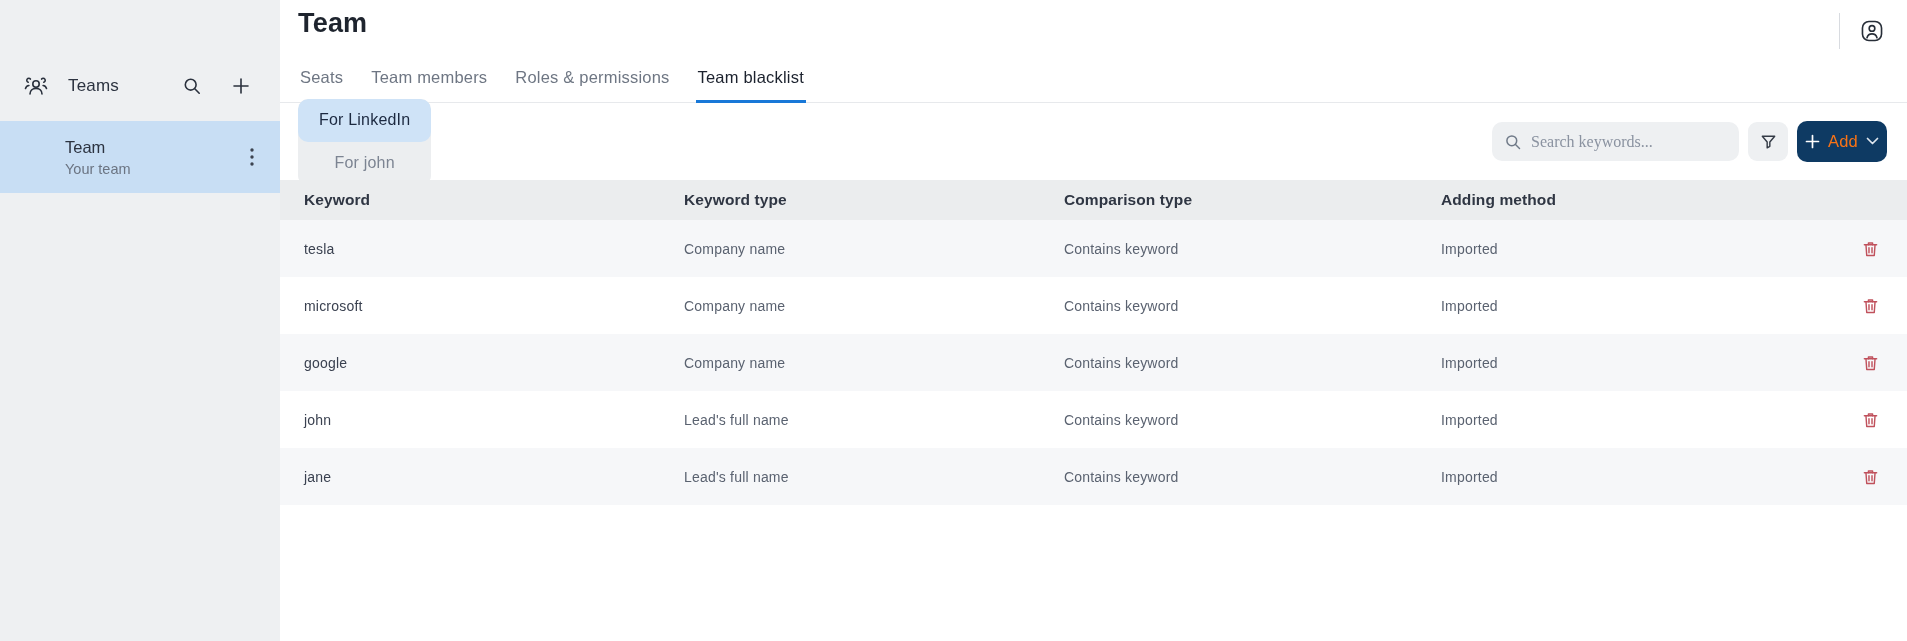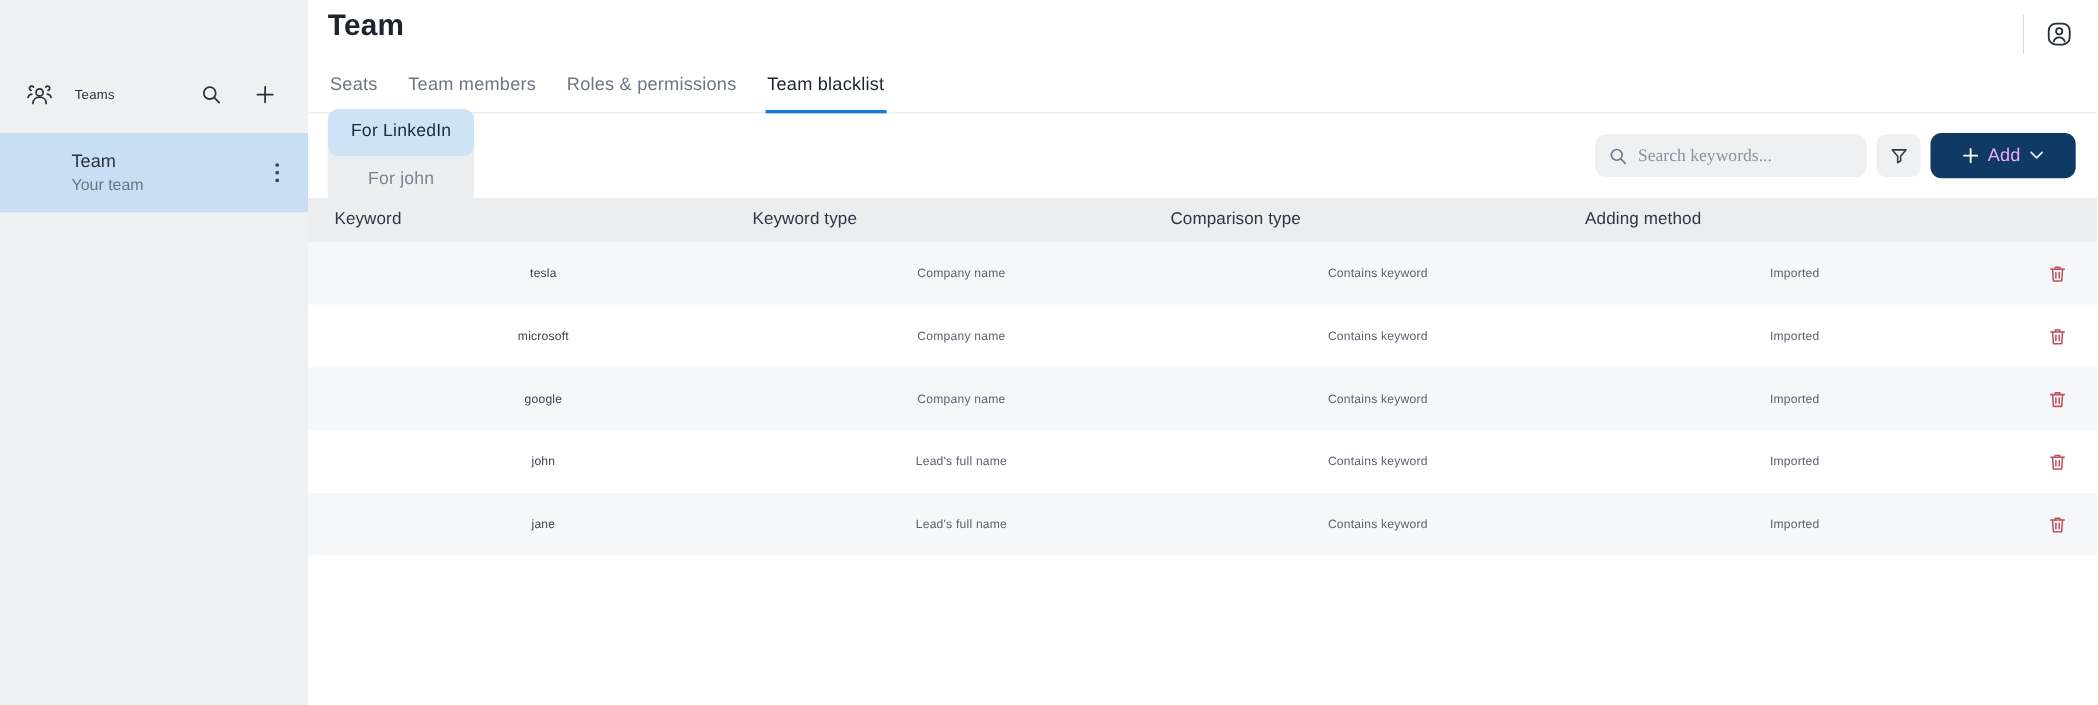--- a/index.html
+++ b/index.html
@@ -13,21 +13,21 @@
     --row-alt-bg:#f6f7f9;
   }
   *{box-sizing:border-box;margin:0;padding:0;}
   html,body{width:100%;height:100%;}
   body{font-family:"Liberation Sans","DejaVu Sans",sans-serif;background:#fff;overflow:hidden;}
   .app{position:relative;width:1907px;height:641px;background:#fff;overflow:hidden;}
 
   
   .sidebar{position:absolute;left:0;top:0;width:280px;height:641px;background:var(--sidebar-bg);}
   .sidebar-header{position:absolute;top:68px;left:0;right:0;height:36px;display:flex;align-items:center;padding:0 28px 0 23px;}
-  .sidebar-header .label{font-size:12px;color:#2c3340;margin-left:19px;letter-spacing:.2px;}
+  .sidebar-header .label{font-size:17px;color:#2c3340;margin-left:19px;letter-spacing:.2px;}
   .sidebar-header .spacer{flex:1;}
   .icon-btn{background:none;border:none;cursor:pointer;display:flex;align-items:center;justify-content:center;padding:2px;}
   .team-item{position:absolute;top:121px;left:0;width:280px;height:72px;background:var(--selected-blue);display:flex;align-items:center;padding:0 24px 0 65px;cursor:pointer;}
   .team-item .texts{display:flex;flex-direction:column;gap:4px;}
   .team-item .name{font-size:16.5px;color:#2c3340;}
   .team-item .desc{font-size:14.5px;color:#6b7482;}
   .team-item .kebab{margin-left:auto;}
   .platform-item{position:absolute;top:205px;left:0;width:280px;height:52px;display:flex;align-items:center;padding:0 24px 0 23px;cursor:pointer;}
   .platform-item .label{font-size:17px;color:#2c3340;margin-left:17px;}
 
@@ -43,30 +43,30 @@
 
   .toolbar{position:absolute;top:120px;left:18px;right:20px;height:43px;display:flex;align-items:center;}
   .segmented{display:flex;border-radius:10px;background:#eceef0;overflow:hidden;flex-direction:column;}
   .segment{height:43px;border:none;cursor:pointer;font-size:16px;padding:0 21px;background:#eceef0;color:#7c8492;letter-spacing:.2px;}
   .segment.active{background:var(--chip-blue);color:#1c2940;border-radius:10px;}
   .toolbar-right{margin-left:auto;display:flex;align-items:center;gap:9px;}
   .searchbox{display:flex;align-items:center;width:247px;height:39px;background:#eef0f2;border-radius:10px;padding:0 12px;gap:9px;}
   .searchbox input{flex:1;border:none;background:transparent;outline:none;font-size:16px;color:#39404c;font-family:Liberation Serif, serif;}
   .searchbox input::placeholder{color:#8a92a0;}
   .filter-btn{width:40px;height:39px;border:none;border-radius:9px;background:#eef0f2;cursor:pointer;display:flex;align-items:center;justify-content:center;}
-  .add-btn{height:41px;border:none;border-radius:10px;background:var(--navy);color:#f0abfc;cursor:pointer;display:flex;align-items:center;gap:8px;padding:0 29px;font-size:16.5px;font-family:inherit;letter-spacing:.2px;}
+  .add-btn{height:41px;border:none;border-radius:10px;background:var(--navy);color:#f97316;cursor:pointer;display:flex;align-items:center;gap:8px;padding:0 8px;font-size:16.5px;font-family:inherit;letter-spacing:.2px;}
 
   
   .table{position:absolute;top:180px;left:0;right:0;}
   .thead,.trow{display:grid;grid-template-columns:380px 380px 377px 1fr 60px;align-items:center;padding:0 25px 0 24px;}
   .thead{height:40px;background:var(--header-row-bg);}
-  .th{font-size:15.5px;font-weight:400;color:#2f3643;letter-spacing:.1px;}
+  .th{font-size:15.5px;font-weight:700;color:#2f3643;letter-spacing:.1px;}
   .trow{height:57px;background:#fff;}
   .tbody .trow:nth-child(odd){background:var(--row-alt-bg);}
-  .cell{font-size:11px;color:#5a6270;letter-spacing:.2px;text-align:center;}
+  .cell{font-size:14px;color:#5a6270;letter-spacing:.2px;}
   .cell.keyword{color:#3a4150;}
   .cell.actions{display:flex;justify-content:flex-end;}
   .trash-btn{background:none;border:none;cursor:pointer;display:flex;align-items:center;justify-content:center;padding:3px;}
 
   svg{display:block;}
 </style>
 </head>
 <body>
 
 <div class="app">

